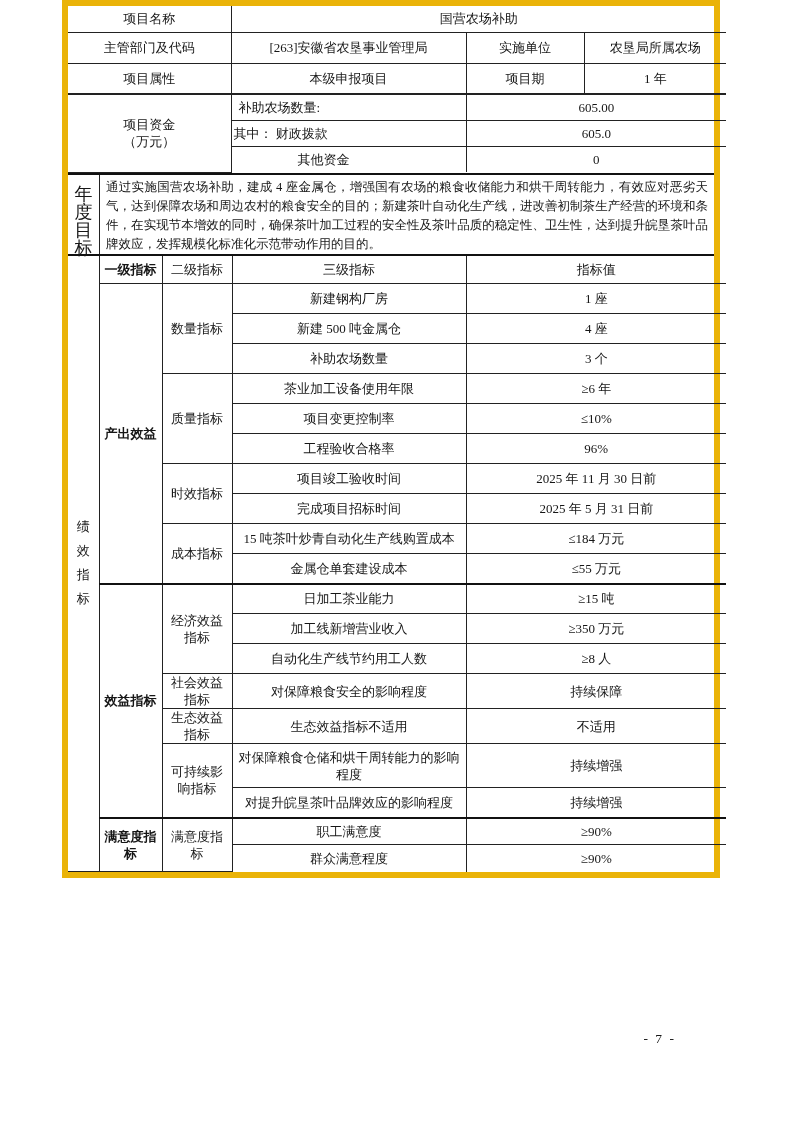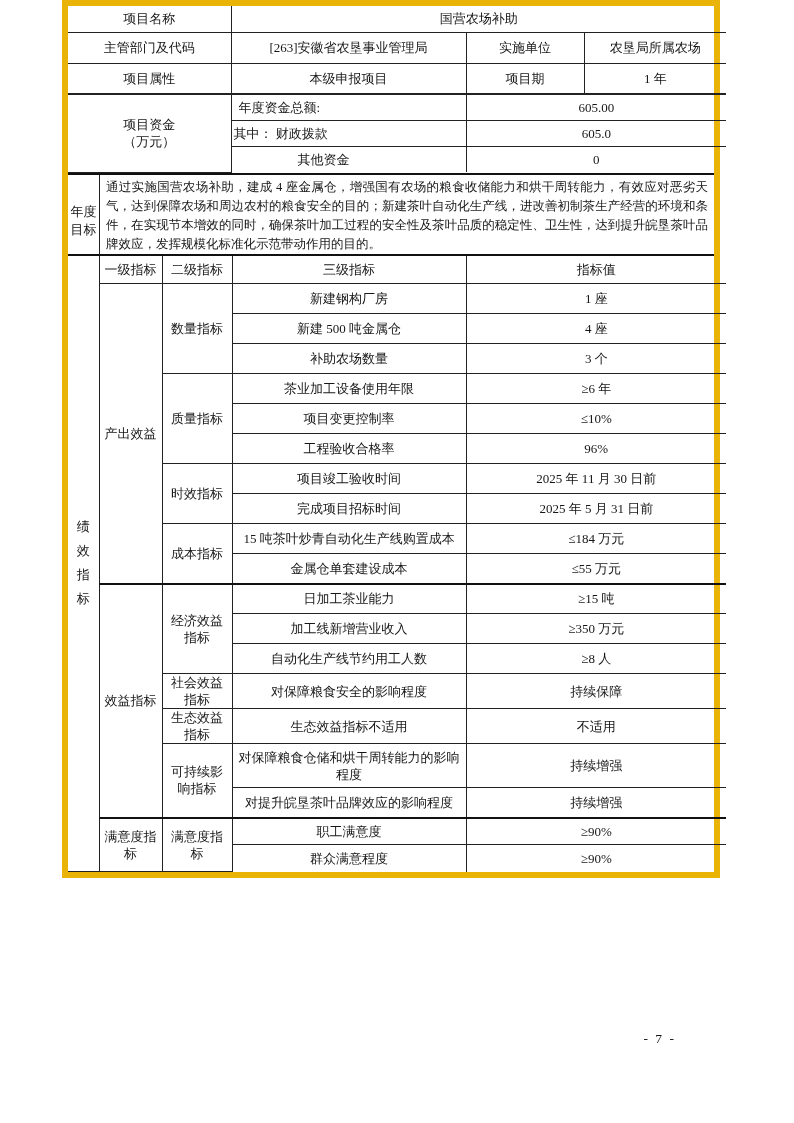--- a/index.html
+++ b/index.html
@@ -68,21 +68,21 @@
   }
   .goal-lab {
     width: 32px;
     border-right: 1px solid #222;
     display: flex; align-items: center; justify-content: center;
     flex: none;
   }
   .goal-lab .wrap2 {
     width: 26px;
     word-break: break-all;
-    font-size: 13px; line-height: 18px; text-align: center; margin-top: 14px;
+    font-size: 18px; line-height: 18px; text-align: center; margin-top: 14px;
   }
   .goal-text {
     flex: 1;
     font-size: 12.5px;
     line-height: 19px;
     text-align: justify;
     padding: 3px 6px 2px 6px;
   }
 
   
@@ -93,21 +93,21 @@
   .t-perf tr.hdr td { height: 28px; }
   .t-perf tr.std td { height: 30px; }
   .t-perf tr.tall td { height: 44px; }
   .t-perf tr.short td { height: 27px; }
   .t-perf tr.sec td { border-top-width: 2px; border-top-color: #111; }
   .vert {
     width: 13px; margin: 0 auto;
     word-break: break-all;
     font-size: 13px; line-height: 24px; text-align: center;
   }
-  .c-l1 { padding: 0 2px; }
+  .c-l1 { padding: 0 2px; font-weight: bold; }
   .c-l2 { padding: 0 4px; }
   .c-l3 { padding: 0 2px; }
 
   .pageno {
     position: absolute;
     top: 1031px;
     right: 118px;
     font-size: 13.5px;
     letter-spacing: 2px;
   }
@@ -142,21 +142,21 @@
         <td>项目属性</td>
         <td>本级申报项目</td>
         <td>项目期</td>
         <td>1 年</td>
       </tr>
       <tr class="rf rf1">
         <td rowspan="3">
           <div>项目资金</div>
           <div>（万元）</div>
         </td>
-        <td class="fl fl1">年度资金总额:</td>
+        <td class="fl fl1">补助农场数量:</td>
         <td colspan="2">605.00</td>
       </tr>
       <tr class="rf">
         <td class="fl fl2">其中： 财政拨款</td>
         <td colspan="2">605.0</td>
       </tr>
       <tr class="rf">
         <td class="fl fl3">其他资金</td>
         <td colspan="2">0</td>
       </tr>

